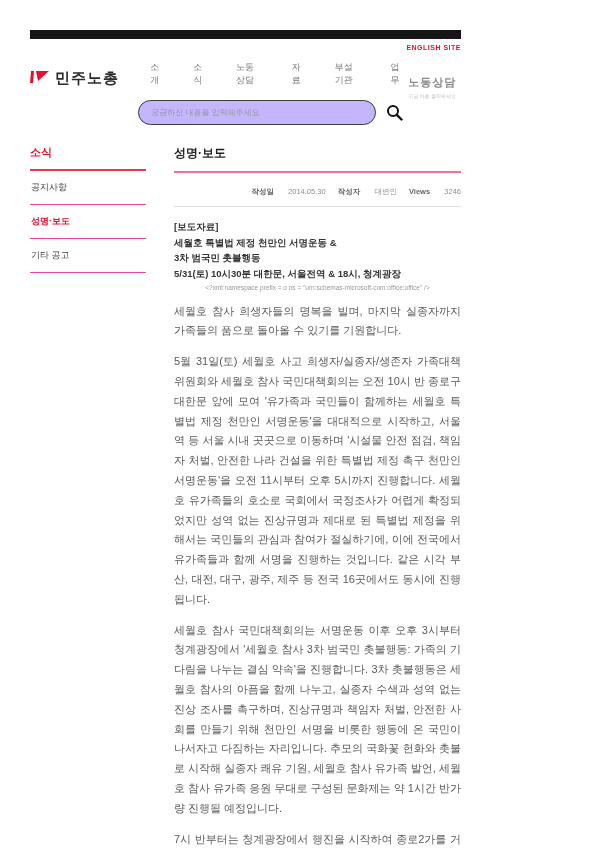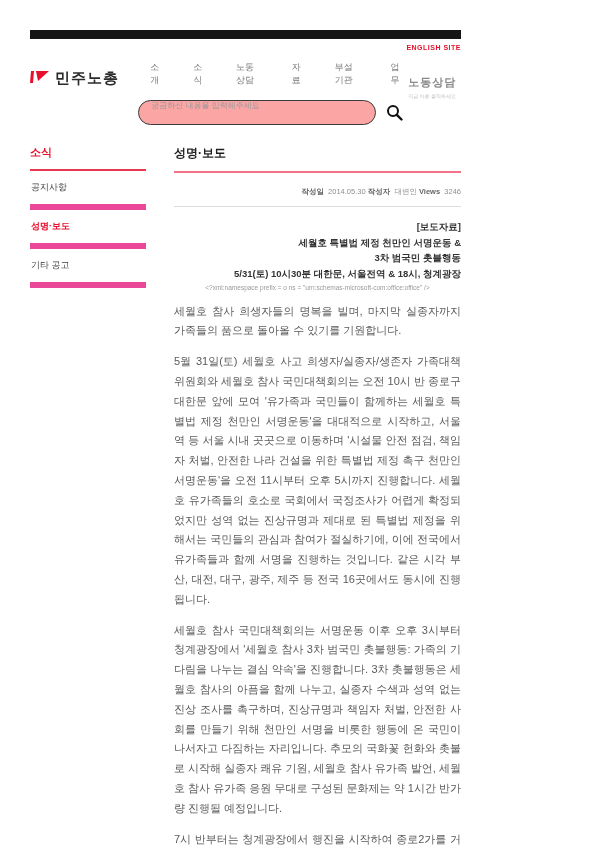--- a/index.html
+++ b/index.html
@@ -13,46 +13,46 @@
 
   
   .header { display:flex; margin-top:10px; }
   .logo { width:150px; display:flex; align-items:flex-start; padding-top:8px; }
   .logo-mark { display:inline-block; margin-right:5px; }
   .logo-text { font-size:15px; font-weight:bold; color:#2b2b2b; letter-spacing:1px; }
   .header-center { flex:1; }
   .nav { display:flex; gap:30px; justify-content:center; padding-left:12px; }
   .nav-item { font-size:9px; color:#777; cursor:pointer; }
   .search-wrap { display:flex; align-items:center; margin-top:13px; }
-  .search-pill { width:238px; height:25px; border:1.5px solid #3a3a3a; border-radius:14px; display:flex; align-items:flex-start; padding:0 12px; background:#fca5a5; }
+  .search-pill { width:238px; height:25px; border:1.5px solid #3a3a3a; border-radius:14px; display:flex; align-items:center; padding:0 12px; background:#c4b5fd; }
   .search-pill input { border:none; outline:none; width:100%; font-size:8px; color:#555; font-family:"Liberation Sans", sans-serif; background:transparent; }
   .search-pill input::placeholder { color:#999; }
   .search-btn { margin-left:10px; background:none; border:none; cursor:pointer; padding:0; line-height:0; }
   .quick { width:80px; text-align:center; padding-top:14px; }
   .quick-title { font-size:11px; font-weight:bold; color:#8a8a8a; letter-spacing:1px; }
   .quick-caption { font-size:5px; color:#c0c0c0; margin-top:3px; }
 
   
   .content { display:flex; margin-top:20px; }
   .sidebar { width:116px; margin-right:28px; flex-shrink:0; }
   .sidebar-title { font-size:11px; font-weight:bold; color:#e8112d; padding-bottom:9px; border-bottom:2px solid #e83650; }
-  .sidebar-item { font-size:9px; color:#3d3d3d; padding:10px 1px; border-bottom:6px solid #ec4899; cursor:pointer; }
+  .sidebar-item { font-size:9px; color:#3d3d3d; padding:10px 1px; border-bottom:1px solid #ec4899; cursor:pointer; }
   .sidebar-item.active { color:#e8112d; font-weight:bold; }
 
   .main { flex:1; min-width:0; }
   .section-title { font-size:12px; font-weight:bold; color:#1f1f1f; }
   .section-line { height:2px; background:#f2728a; margin-top:9px; }
   .article-title { margin:18px 28px 0 28px; text-align:center; font-size:12.5px; font-weight:bold; color:#2a2a2a; line-height:1.6; }
   .meta { margin-top:14px; text-align:right; font-size:7.5px; color:#8f8f8f; }
   .meta b { color:#666; font-weight:bold; }
   .meta .views-num { color:#8f8f8f; font-weight:normal; }
-  .meta span { }
+  .meta span { margin-left:10px; }
   .meta-divider { border-bottom:1px solid #ddd; margin-top:9px; }
 
-  .headline { margin-top:12px; text-align:right; font-size:9.5px; font-weight:bold; color:#333; line-height:1.65; }
+  .headline { margin-top:12px; text-align:left; font-size:9.5px; font-weight:bold; color:#333; line-height:1.65; }
   .xml-line { text-align:center; font-size:6.5px; color:#9a9a9a; margin-top:2px; }
 
   .body-text p { font-size:11px; line-height:1.8; color:#5a5a5a; text-align:justify; margin-top:11px; }
   .notice { font-size:7.5px; color:#5a5a5a; line-height:1.7; margin-top:12px; }
 
   table.sign-table { border-collapse:collapse; margin-top:3px; width:272px; }
   table.sign-table th, table.sign-table td { border:1px solid #a8a8a8; font-size:6.3px; color:#666; font-weight:normal; padding:1.5px 4px; text-align:left; vertical-align:middle; }
   table.sign-table .c-no { width:24px; }
   table.sign-table .c-place { width:132px; }
   table.sign-table .c-contact { width:116px; }

